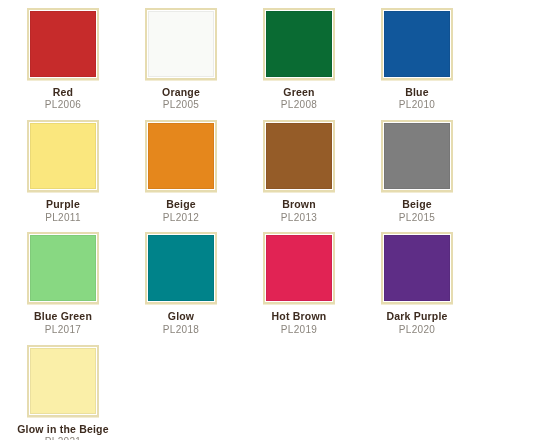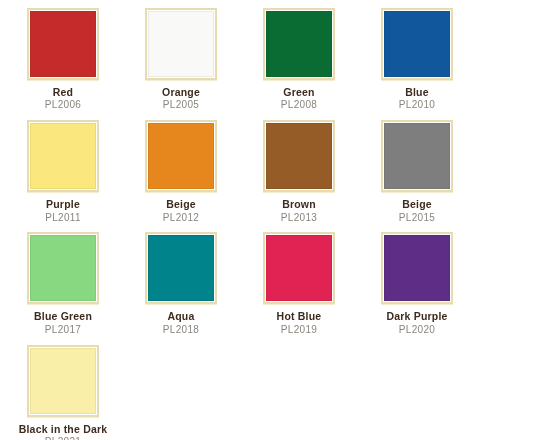--- a/index.html
+++ b/index.html
@@ -159,44 +159,44 @@
       <div class="swatch-label">
         <span class="swatch-name">Blue Green</span>
         <span class="swatch-code">PL2017</span>
       </div>
     </div>
     <div class="swatch-cell">
       <div class="swatch-chip-outer" style="border-color: rgb(230, 220, 176);">
         <div class="swatch-chip" style="background: rgb(0, 131, 138);"></div>
       </div>
       <div class="swatch-label">
-        <span class="swatch-name">Aqua</span>
+        <span class="swatch-name">Glow</span>
         <span class="swatch-code">PL2018</span>
       </div>
     </div>
     <div class="swatch-cell">
       <div class="swatch-chip-outer" style="border-color: rgb(230, 220, 176);">
         <div class="swatch-chip" style="background: rgb(225, 35, 84);"></div>
       </div>
       <div class="swatch-label">
-        <span class="swatch-name">Hot Blue</span>
+        <span class="swatch-name">Hot Brown</span>
         <span class="swatch-code">PL2019</span>
       </div>
     </div>
     <div class="swatch-cell">
       <div class="swatch-chip-outer" style="border-color: rgb(230, 220, 176);">
         <div class="swatch-chip" style="background: rgb(94, 45, 134);"></div>
       </div>
       <div class="swatch-label">
         <span class="swatch-name">Dark Purple</span>
         <span class="swatch-code">PL2020</span>
       </div>
     </div>
     <div class="swatch-cell">
       <div class="swatch-chip-outer" style="border-color: rgb(230, 220, 176);">
         <div class="swatch-chip" style="background: rgb(250, 239, 168);"></div>
       </div>
       <div class="swatch-label">
-        <span class="swatch-name">Black in the Dark</span>
+        <span class="swatch-name">Glow in the Beige</span>
         <span class="swatch-code">PL2021</span>
       </div>
     </div>
   </div>
 
 </body></html>

